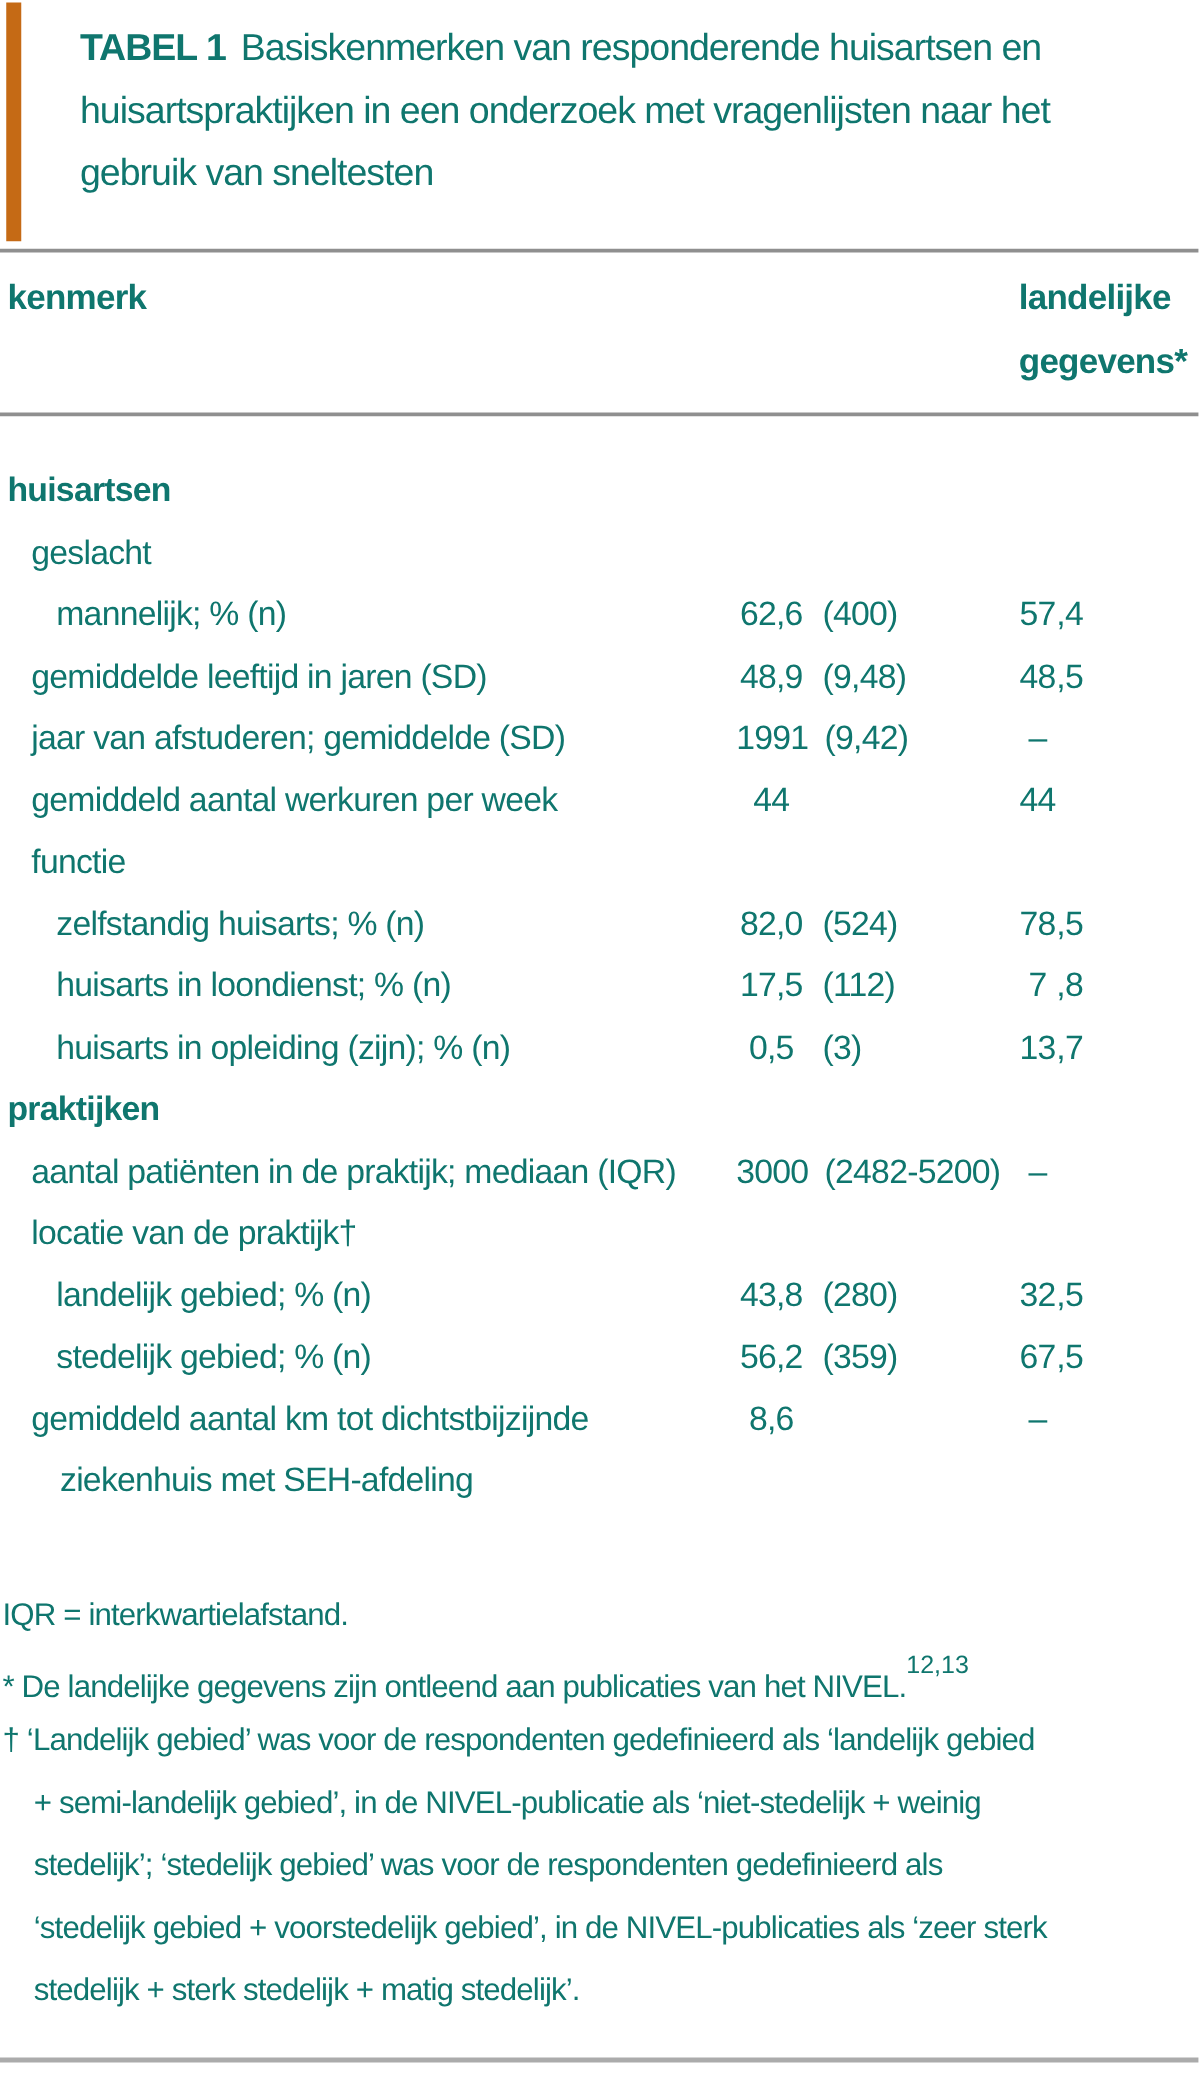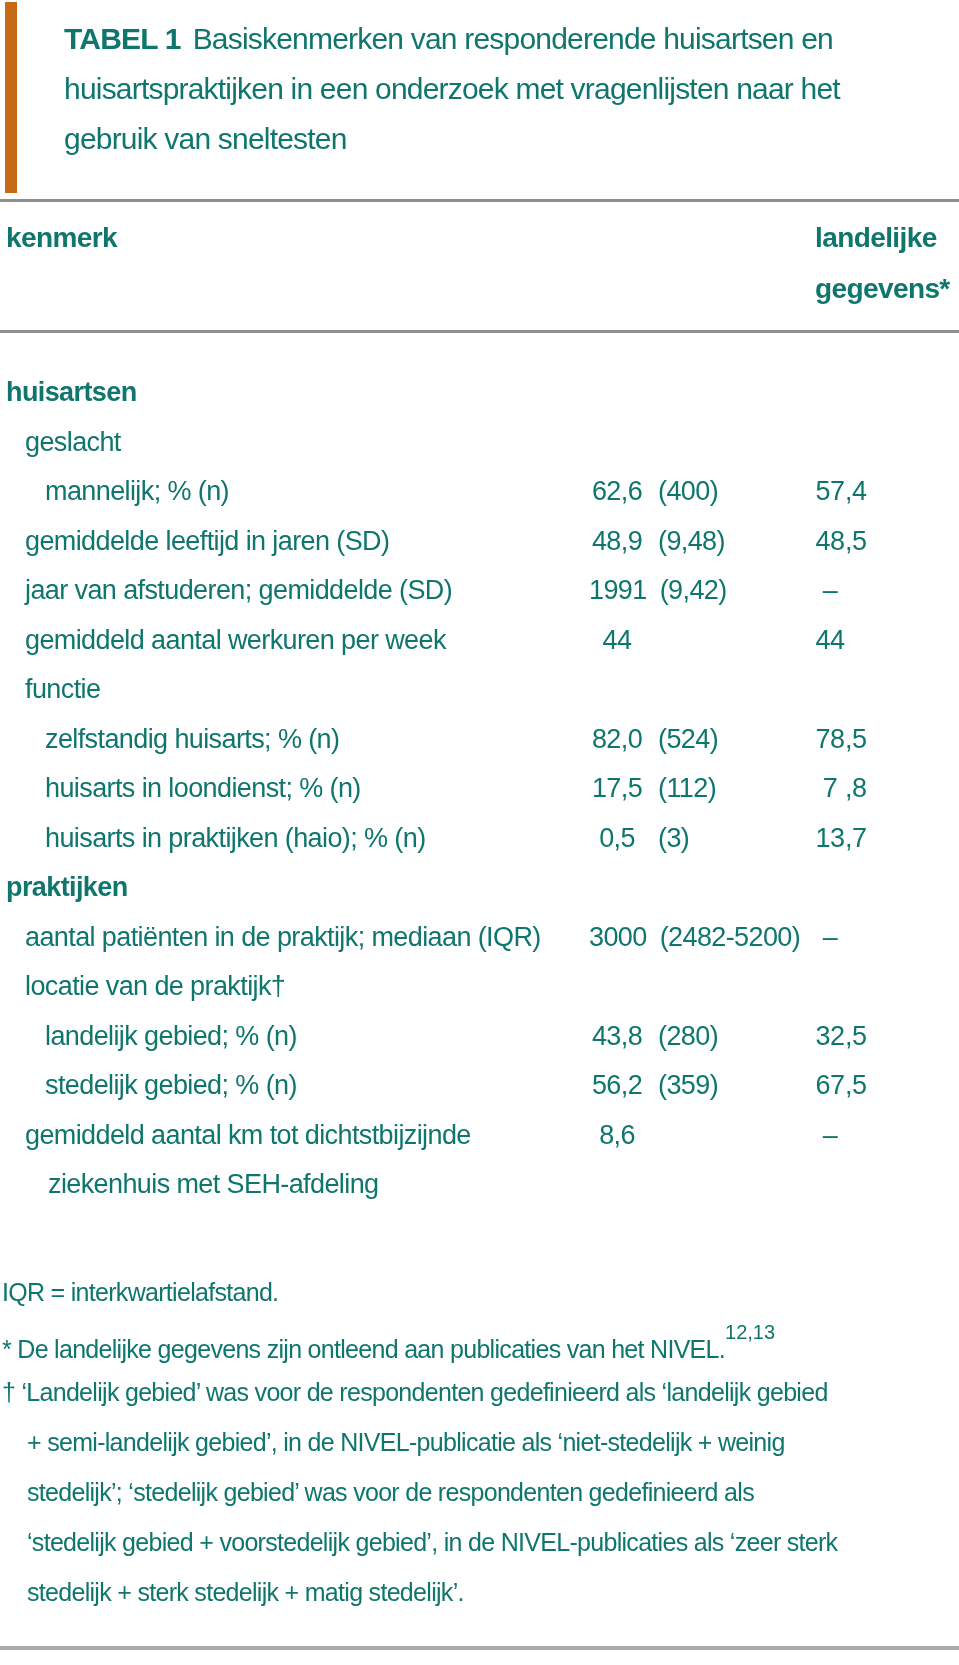--- a/index.html
+++ b/index.html
@@ -120,21 +120,21 @@
   <div class="tbody" id="rows">
       <div class="row bold"><span class="label l0">huisartsen</span></div>
       <div class="row"><span class="label l1">geslacht</span></div>
       <div class="row"><span class="label l2">mannelijk; % (n)</span><span class="v2"><span class="num">62,6</span><span class="paren">(400)</span></span><span class="v3"><span class="int">57</span>,4</span></div>
       <div class="row"><span class="label l1">gemiddelde leeftijd in jaren (SD)</span><span class="v2"><span class="num">48,9</span><span class="paren">(9,48)</span></span><span class="v3"><span class="int">48</span>,5</span></div>
       <div class="row"><span class="label l1">jaar van afstuderen; gemiddelde (SD)</span><span class="v2"><span class="num">1991</span><span class="paren">(9,42)</span></span><span class="v3"><span class="int">–</span></span></div>
       <div class="row"><span class="label l1">gemiddeld aantal werkuren per week</span><span class="v2"><span class="num">44</span></span><span class="v3"><span class="int">44</span></span></div>
       <div class="row"><span class="label l1">functie</span></div>
       <div class="row"><span class="label l2">zelfstandig huisarts; % (n)</span><span class="v2"><span class="num">82,0</span><span class="paren">(524)</span></span><span class="v3"><span class="int">78</span>,5</span></div>
       <div class="row"><span class="label l2">huisarts in loondienst; % (n)</span><span class="v2"><span class="num">17,5</span><span class="paren">(112)</span></span><span class="v3"><span class="int">7</span>,8</span></div>
-      <div class="row"><span class="label l2">huisarts in praktijken (haio); % (n)</span><span class="v2"><span class="num">0,5</span><span class="paren">(3)</span></span><span class="v3"><span class="int">13</span>,7</span></div>
+      <div class="row"><span class="label l2">huisarts in opleiding (zijn); % (n)</span><span class="v2"><span class="num">0,5</span><span class="paren">(3)</span></span><span class="v3"><span class="int">13</span>,7</span></div>
       <div class="row bold"><span class="label l0">praktijken</span></div>
       <div class="row"><span class="label l1">aantal patiënten in de praktijk; mediaan (IQR)</span><span class="v2"><span class="num">3000</span><span class="paren">(2482-5200)</span></span><span class="v3"><span class="int">–</span></span></div>
       <div class="row"><span class="label l1">locatie van de praktijk†</span></div>
       <div class="row"><span class="label l2">landelijk gebied; % (n)</span><span class="v2"><span class="num">43,8</span><span class="paren">(280)</span></span><span class="v3"><span class="int">32</span>,5</span></div>
       <div class="row"><span class="label l2">stedelijk gebied; % (n)</span><span class="v2"><span class="num">56,2</span><span class="paren">(359)</span></span><span class="v3"><span class="int">67</span>,5</span></div>
       <div class="row"><span class="label l1">gemiddeld aantal km tot dichtstbijzijnde</span><span class="v2"><span class="num">8,6</span></span><span class="v3"><span class="int">–</span></span></div>
       <div class="row"><span class="label l3">ziekenhuis met SEH-afdeling</span></div>
     </div>
 
   <div class="footnotes" id="footnotes">

